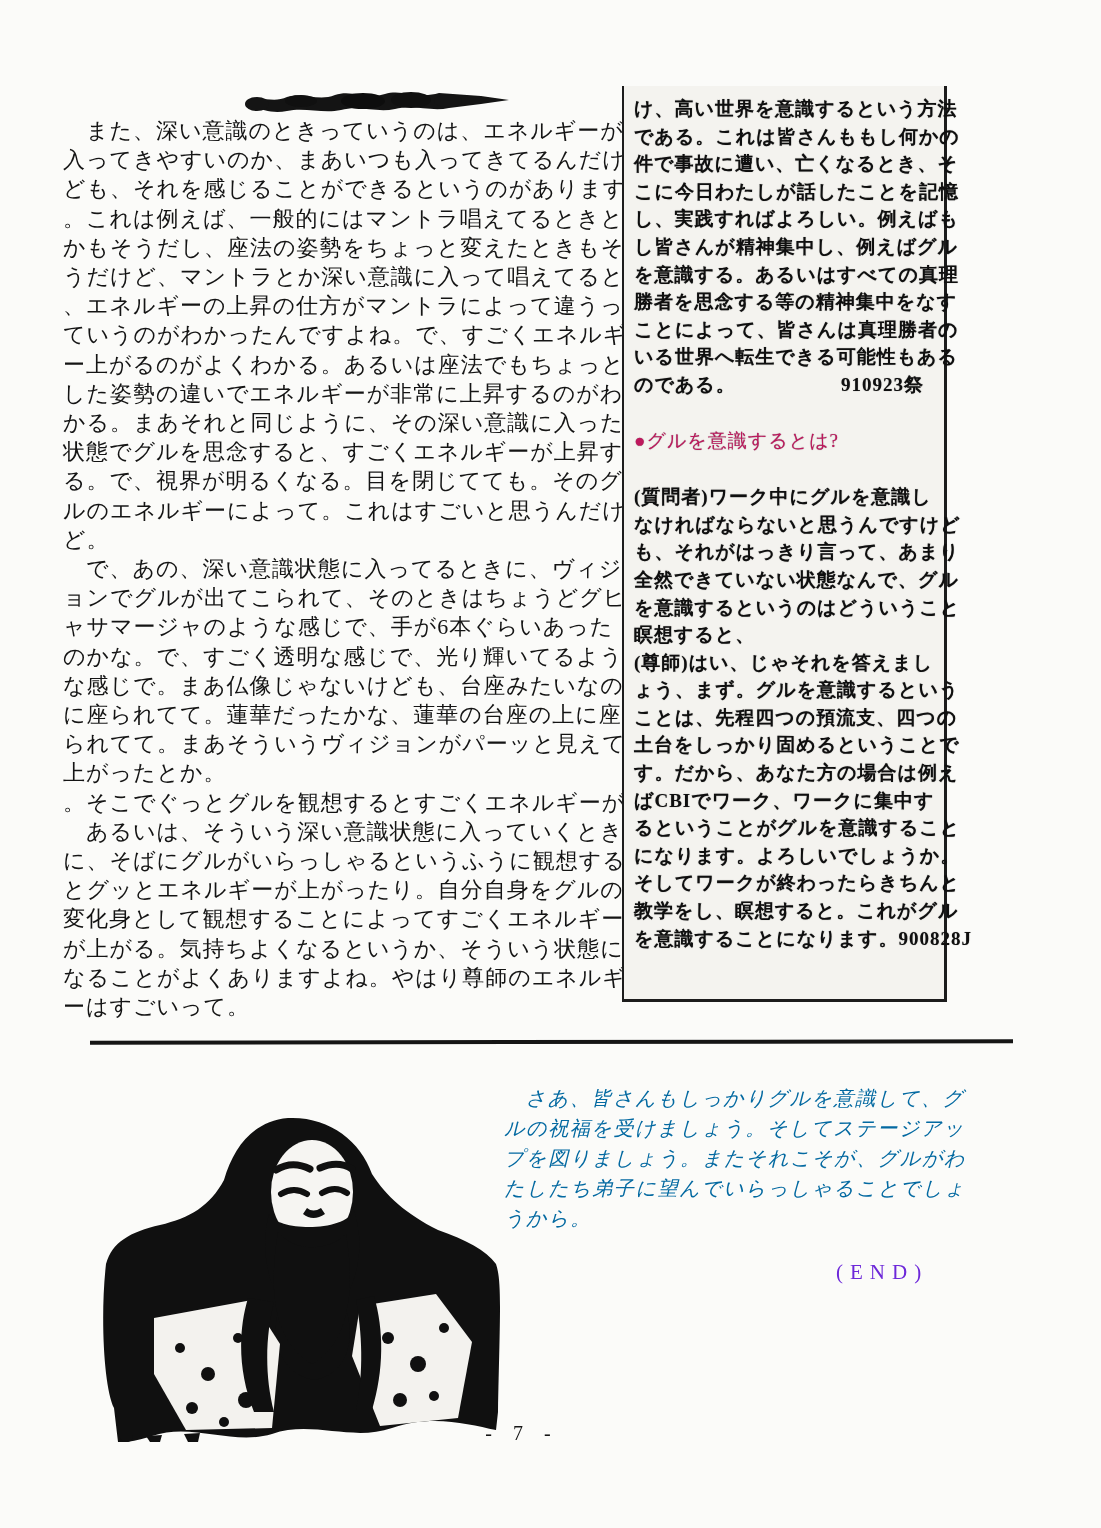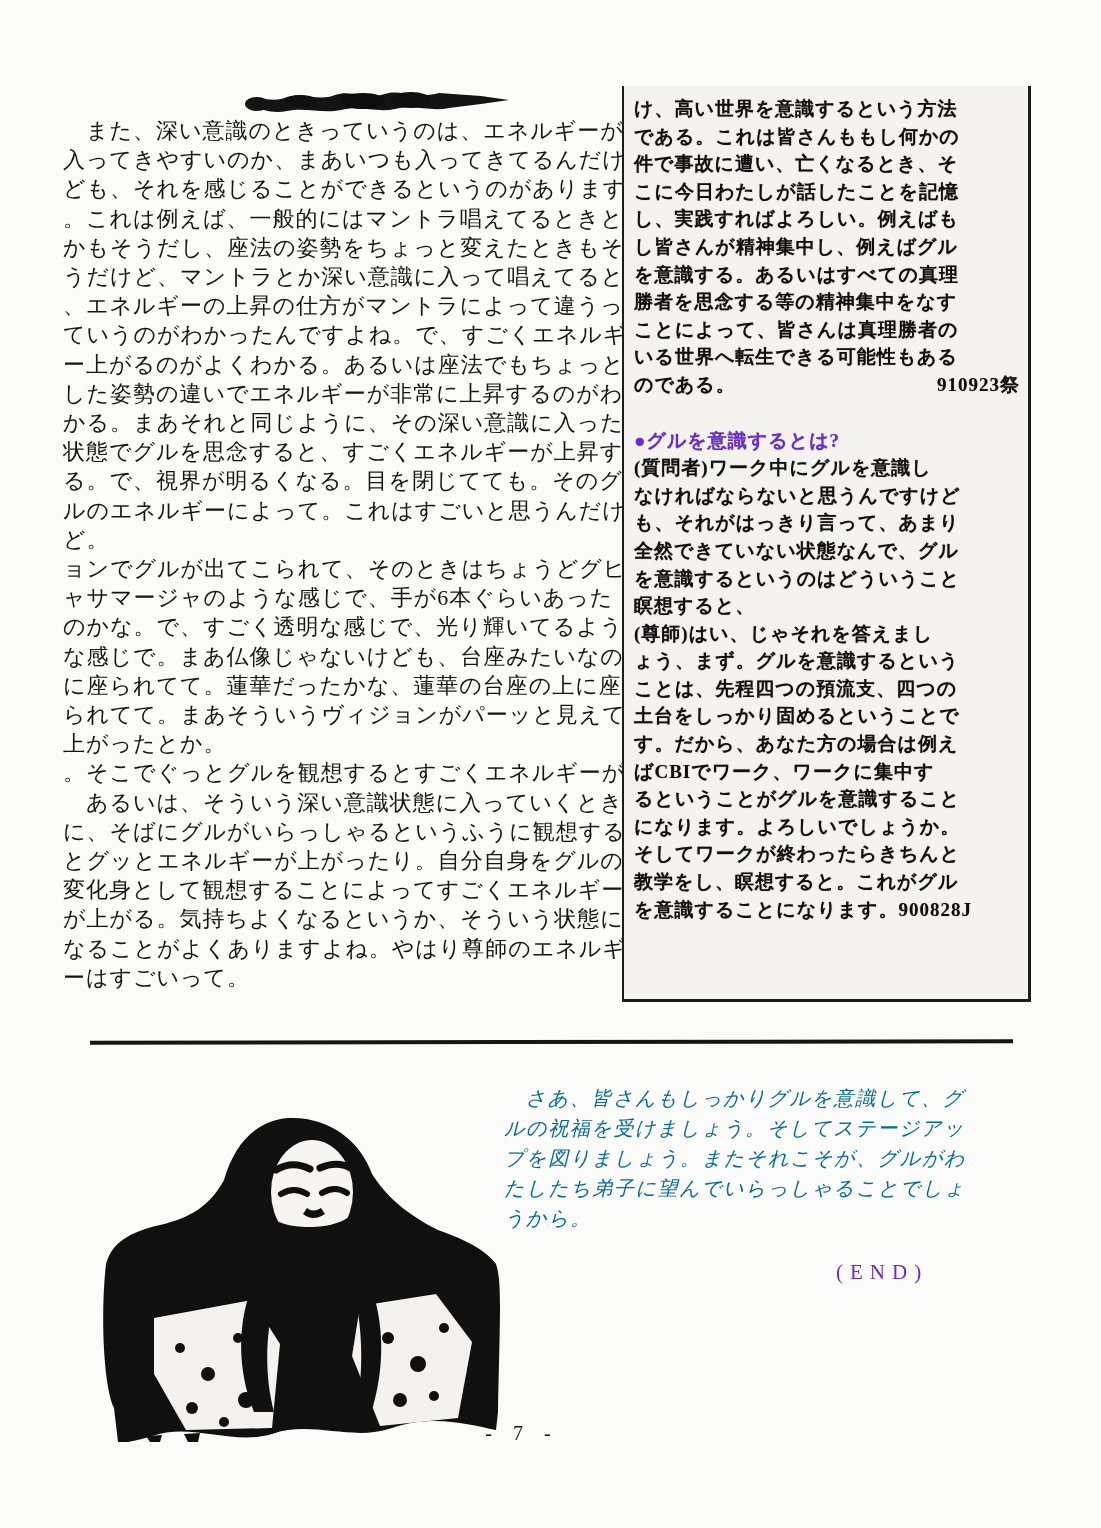--- a/index.html
+++ b/index.html
@@ -23,45 +23,46 @@
   }
   .lline{
     font-size:22px;
     line-height:29.2px;
     letter-spacing:1px;
     white-space:pre;
     color:#141414;
   }
   
   .right-col{
-    position:absolute;left:622px;top:86px;width:409px;height:916px;
+    position:absolute;left:622px;top:86px;width:325px;height:916px;
     box-sizing:border-box;
     border-left:2px solid #1c1c1c;
     border-right:3px solid #1c1c1c;
     border-bottom:3px solid #1c1c1c;
     background:#f4f3ef;
-    padding:9px 8px 0 10px;
+    padding:9px 20px 0 10px;
   }
   .rline{
     font-size:19px;
     line-height:27.6px;
     letter-spacing:1px;
     font-weight:700;
     white-space:pre;
     color:#0f0f0f;
     text-shadow:0 0 1px rgba(20,20,20,.45);
   }
   .coderow{display:flex;justify-content:space-between;align-items:center;}
   .rheading{
     font-size:19px;
     line-height:27.6px;
     letter-spacing:1px;
-    font-weight:700;
+    font-weight:400;
     margin-top:28px;
-    color:#6d28d9;
+    margin-bottom:29px;
+    color:#be185d;
     text-shadow:0 0 1px rgba(20,20,20,.45);
     white-space:pre;
   }
   .qa-block{margin-top:0;}
   
   .divider{
     position:absolute;left:90px;top:1040px;width:923px;height:4px;
     background:#151515;
     transform:rotate(-0.08deg);
   }
@@ -116,20 +117,21 @@
       <div class="lline">うだけど、マントラとか深い意識に入って唱えてると</div>
       <div class="lline">、エネルギーの上昇の仕方がマントラによって違うっ</div>
       <div class="lline">ていうのがわかったんですよね。で、すごくエネルギ</div>
       <div class="lline">ー上がるのがよくわかる。あるいは座法でもちょっと</div>
       <div class="lline">した姿勢の違いでエネルギーが非常に上昇するのがわ</div>
       <div class="lline">かる。まあそれと同じように、その深い意識に入った</div>
       <div class="lline">状態でグルを思念すると、すごくエネルギーが上昇す</div>
       <div class="lline">る。で、視界が明るくなる。目を閉じてても。そのグ</div>
       <div class="lline">ルのエネルギーによって。これはすごいと思うんだけ</div>
       <div class="lline">ど。</div>
+      <div class="lline">　で、あの、深い意識状態に入ってるときに、ヴィジ</div>
       <div class="lline">ョンでグルが出てこられて、そのときはちょうどグヒ</div>
       <div class="lline">ャサマージャのような感じで、手が6本ぐらいあった</div>
       <div class="lline">のかな。で、すごく透明な感じで、光り輝いてるよう</div>
       <div class="lline">な感じで。まあ仏像じゃないけども、台座みたいなの</div>
       <div class="lline">に座られてて。蓮華だったかな、蓮華の台座の上に座</div>
       <div class="lline">られてて。まあそういうヴィジョンがパーッと見えて</div>
       <div class="lline">上がったとか。</div>
       <div class="lline">。そこでぐっとグルを観想するとすごくエネルギーが</div>
       <div class="lline">　あるいは、そういう深い意識状態に入っていくとき</div>
       <div class="lline">に、そばにグルがいらっしゃるというふうに観想する</div>

